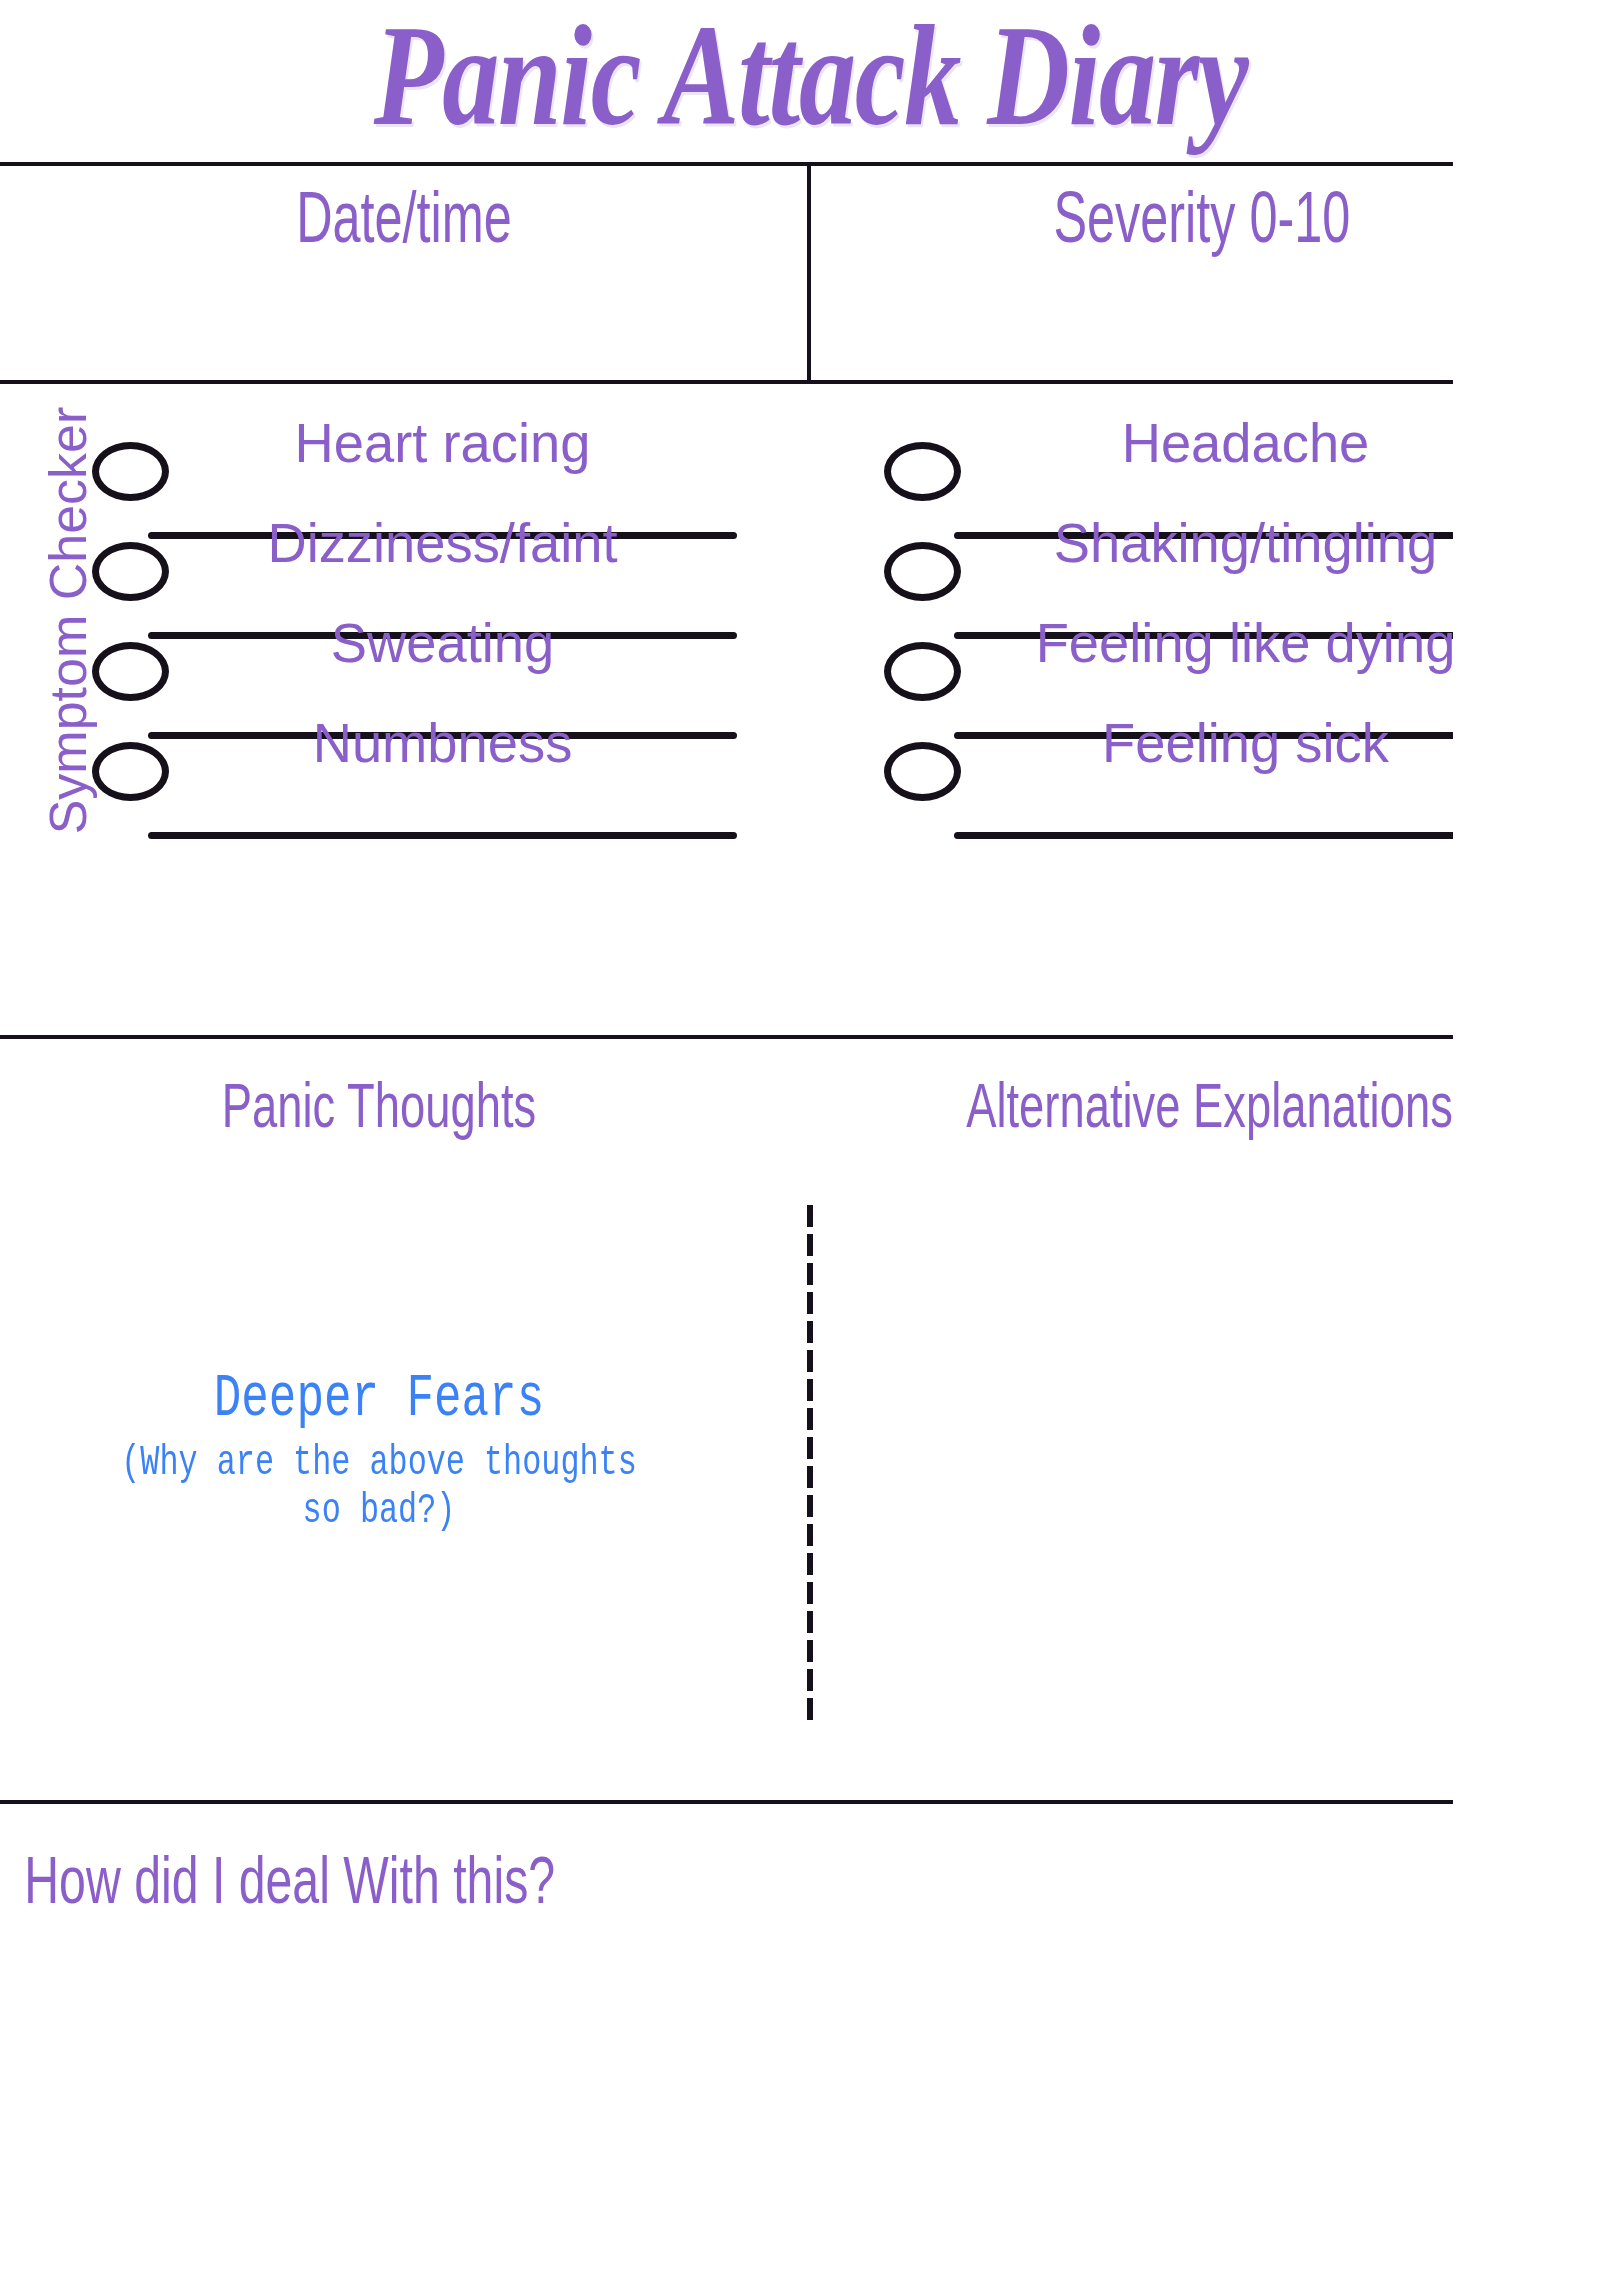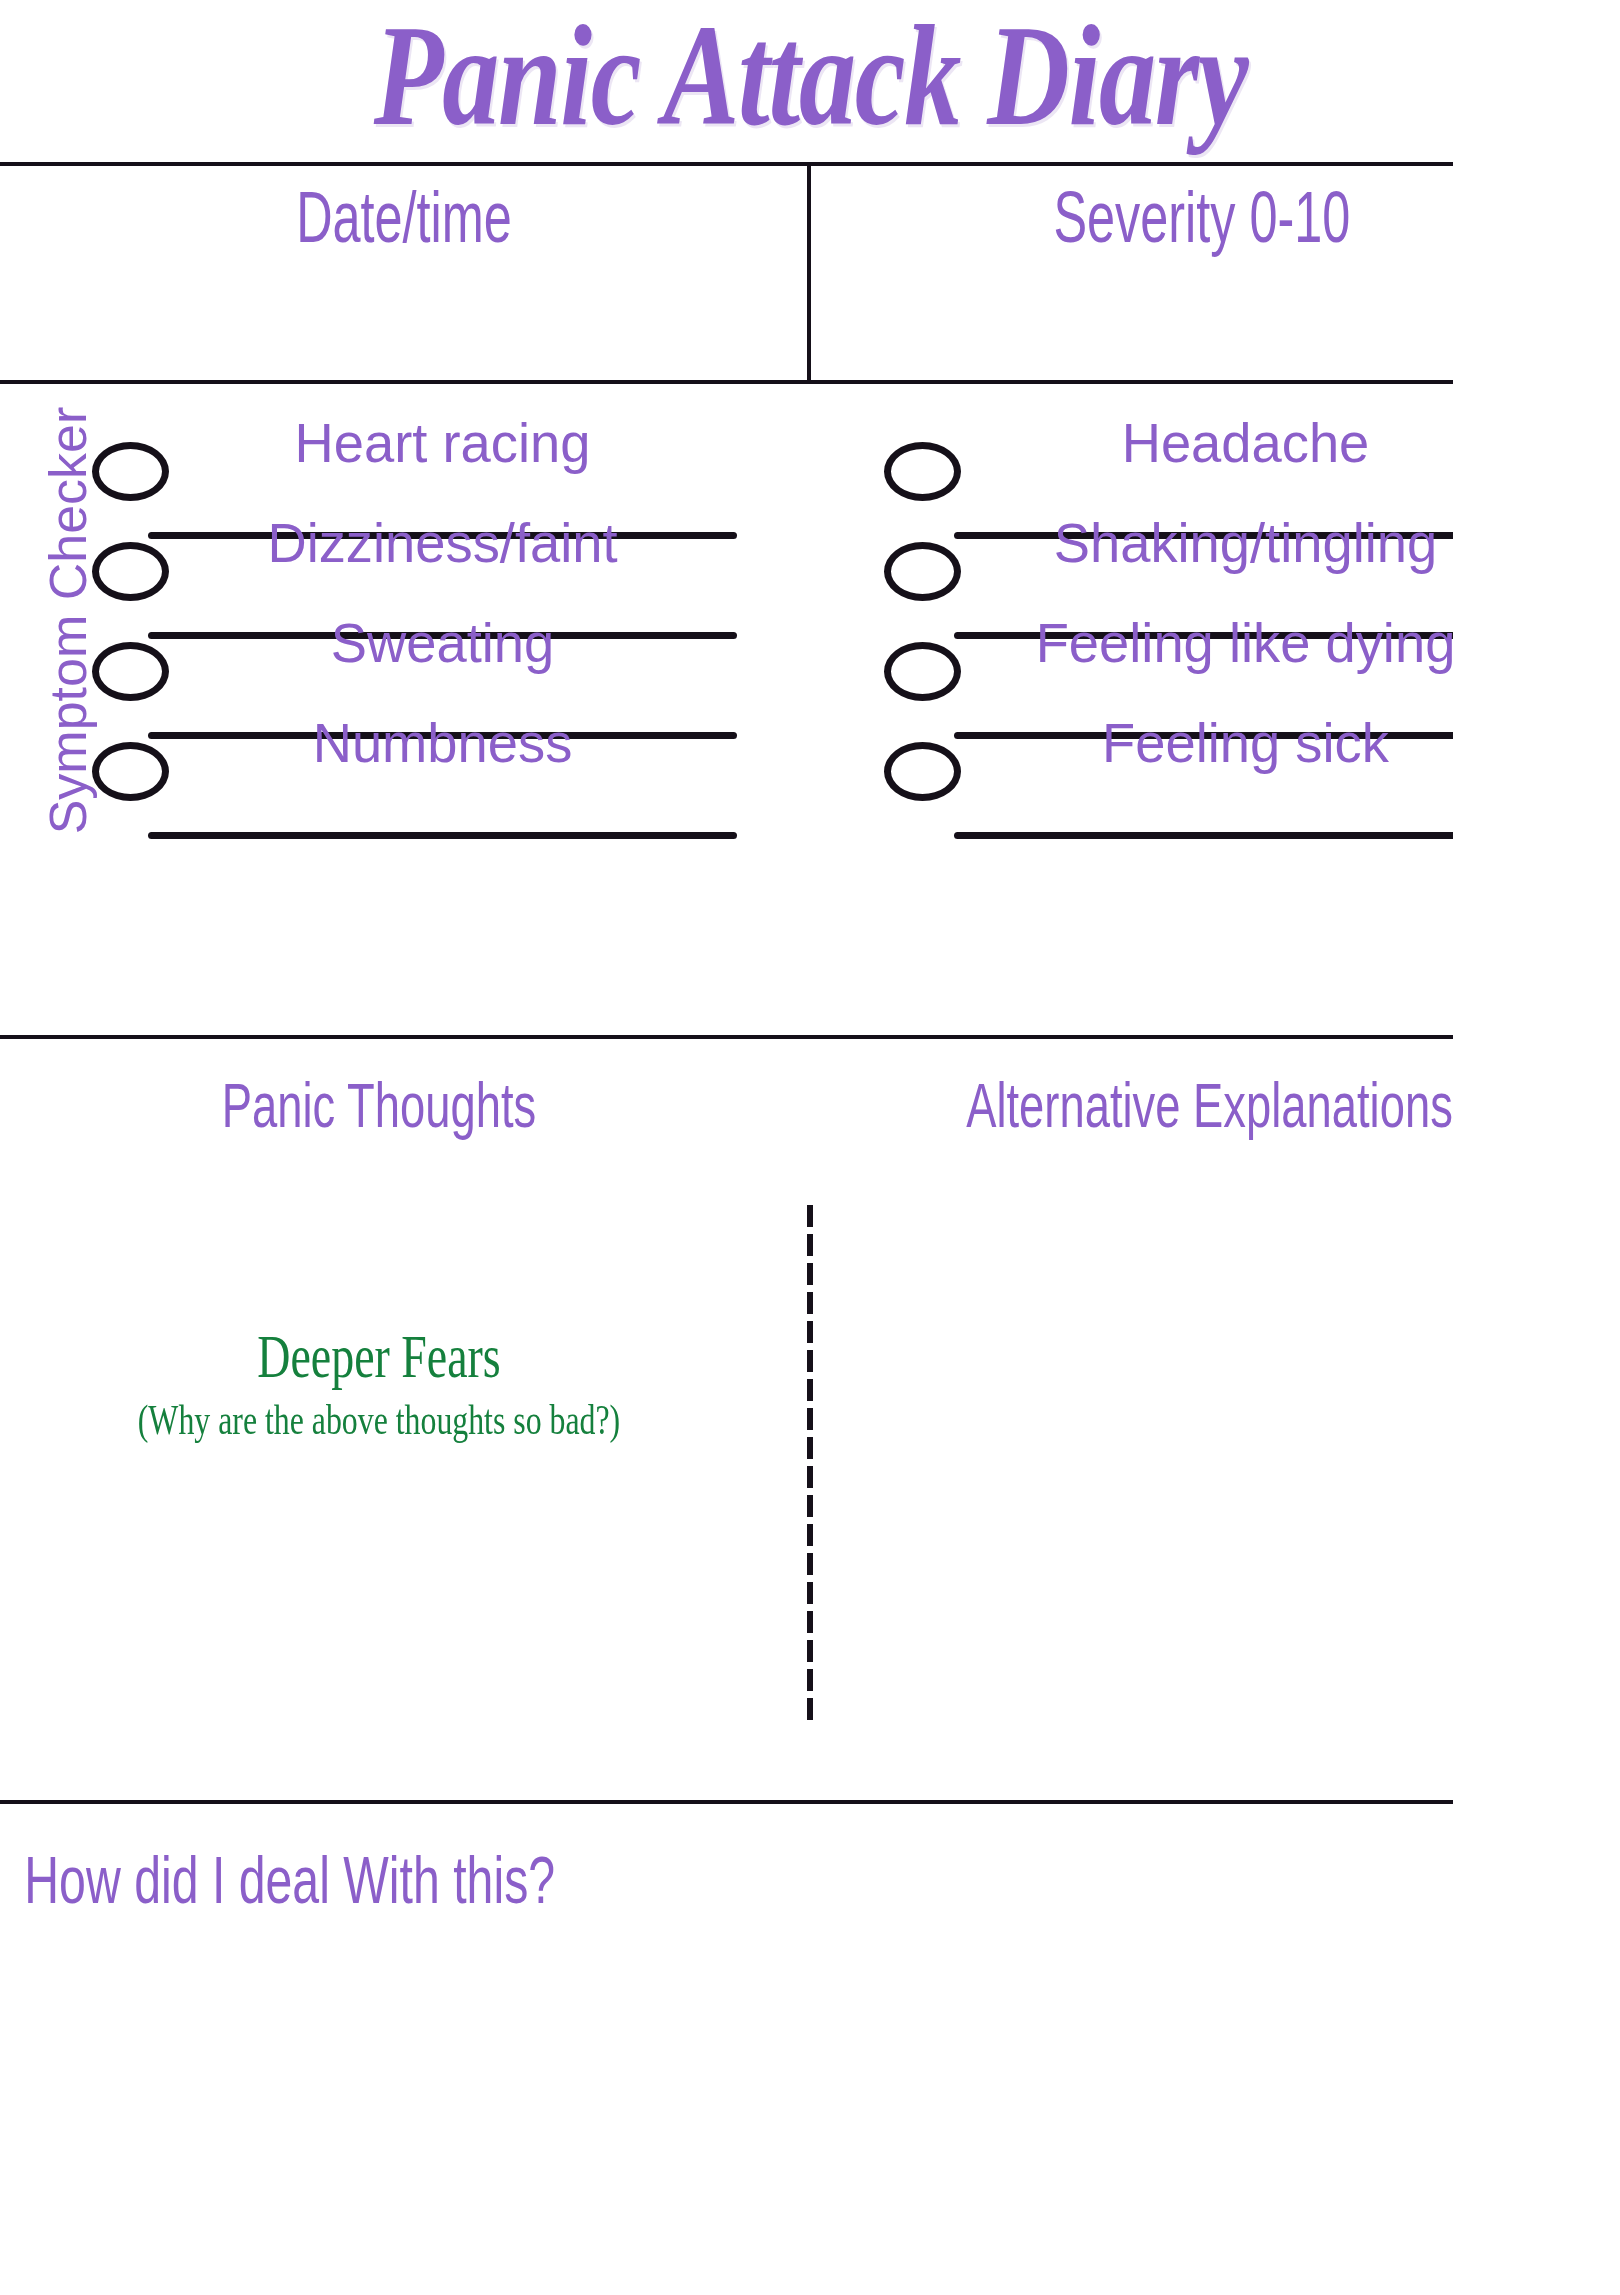--- a/index.html
+++ b/index.html
@@ -117,25 +117,25 @@
     font-family: "Liberation Sans", "DejaVu Sans", sans-serif;
     font-size: 63px;
     line-height: 70px;
     color: #8B5FC9;
     white-space: nowrap;
     transform: scaleX(0.72);
   }
   .deeper-wrap {
     position: absolute;
     left: 0;
-    top: 1321px;
+    top: 1364px;
     width: 758px;
     text-align: center;
-    color: #15803d;
-    font-family: Liberation Serif, serif;
+    color: #3b82f6;
+    font-family: Liberation Mono, monospace;
   }
   .deeper-title {
     font-size: 62px;
     line-height: 70px;
     transform: scaleX(0.74);
     display: block;
   }
   .deeper-sub {
     font-size: 43px;
     line-height: 48px;

